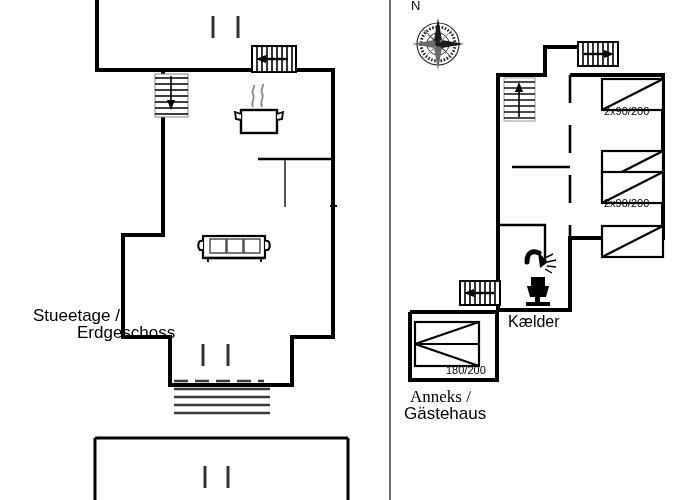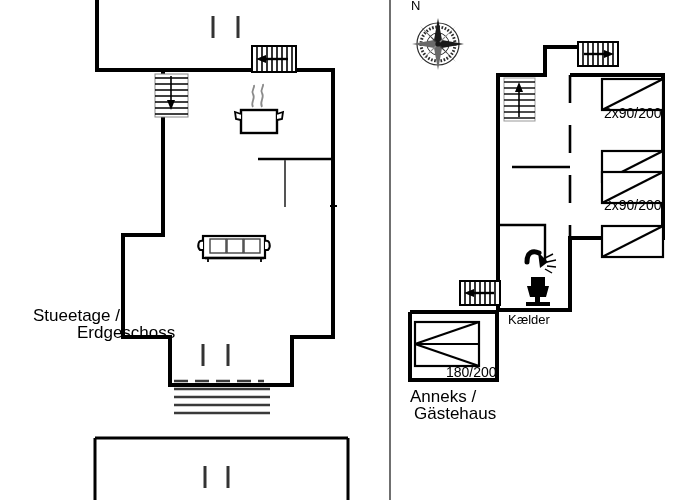--- a/index.html
+++ b/index.html
@@ -29,24 +29,24 @@
     position: absolute;
     font-family: "Liberation Sans", sans-serif;
     color: #000000;
     white-space: pre;
     line-height: 1.25;
   }
   .label-floor {
     font-size: 17px;
   }
   .label-room {
-    font-size: 13px;
+    font-size: 16px;
   }
   .label-bed {
-    font-size: 14px;
+    font-size: 11px;
   }
   .label-compass {
     font-size: 13px;
   }
 </style>
 </head>
 <body>
 
 <div id="plan-root">
 
@@ -239,20 +239,20 @@
     </g>
   </svg>
 
   <div class="label label-compass" style="left:411px; top:-2px;">N</div>
 
   <div class="label label-floor" style="left:33px; top:305px;">Stueetage /</div>
   <div class="label label-floor" style="left:33px; top:322px;margin-left:44px;">Erdgeschoss</div>
 
   <div class="label label-room" style="left:508px; top:312px;">Kælder</div>
 
-  <div class="label label-floor" style="left:410px; top:386px;">Anneks /</div>
-  <div class="label label-floor" style="left:414px; top:403px;">Gästehaus</div>
+  <div class="label label-floor" style="left:410px; top:386px;font-family:Liberation Serif, serif;">Anneks /</div>
+  <div class="label label-floor" style="left:404px; top:403px;">Gästehaus</div>
 
   <div class="label label-bed" style="left:604px; top:105px;">2x90/200</div>
   <div class="label label-bed" style="left:604px; top:197px;">2x90/200</div>
   <div class="label label-bed" style="left:446px; top:364px;">180/200</div>
 
 </div>
 
 </body></html>

